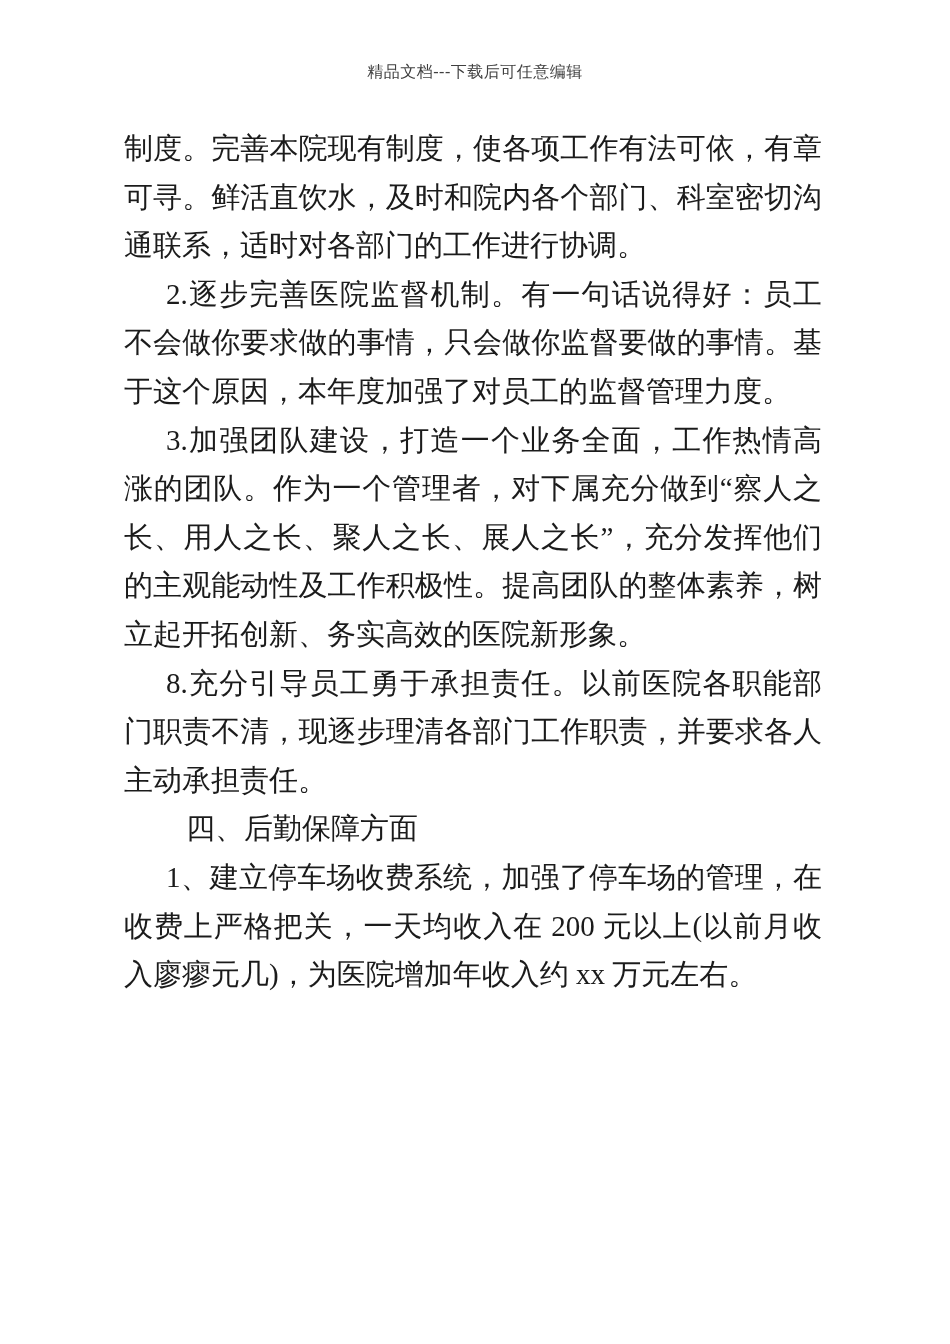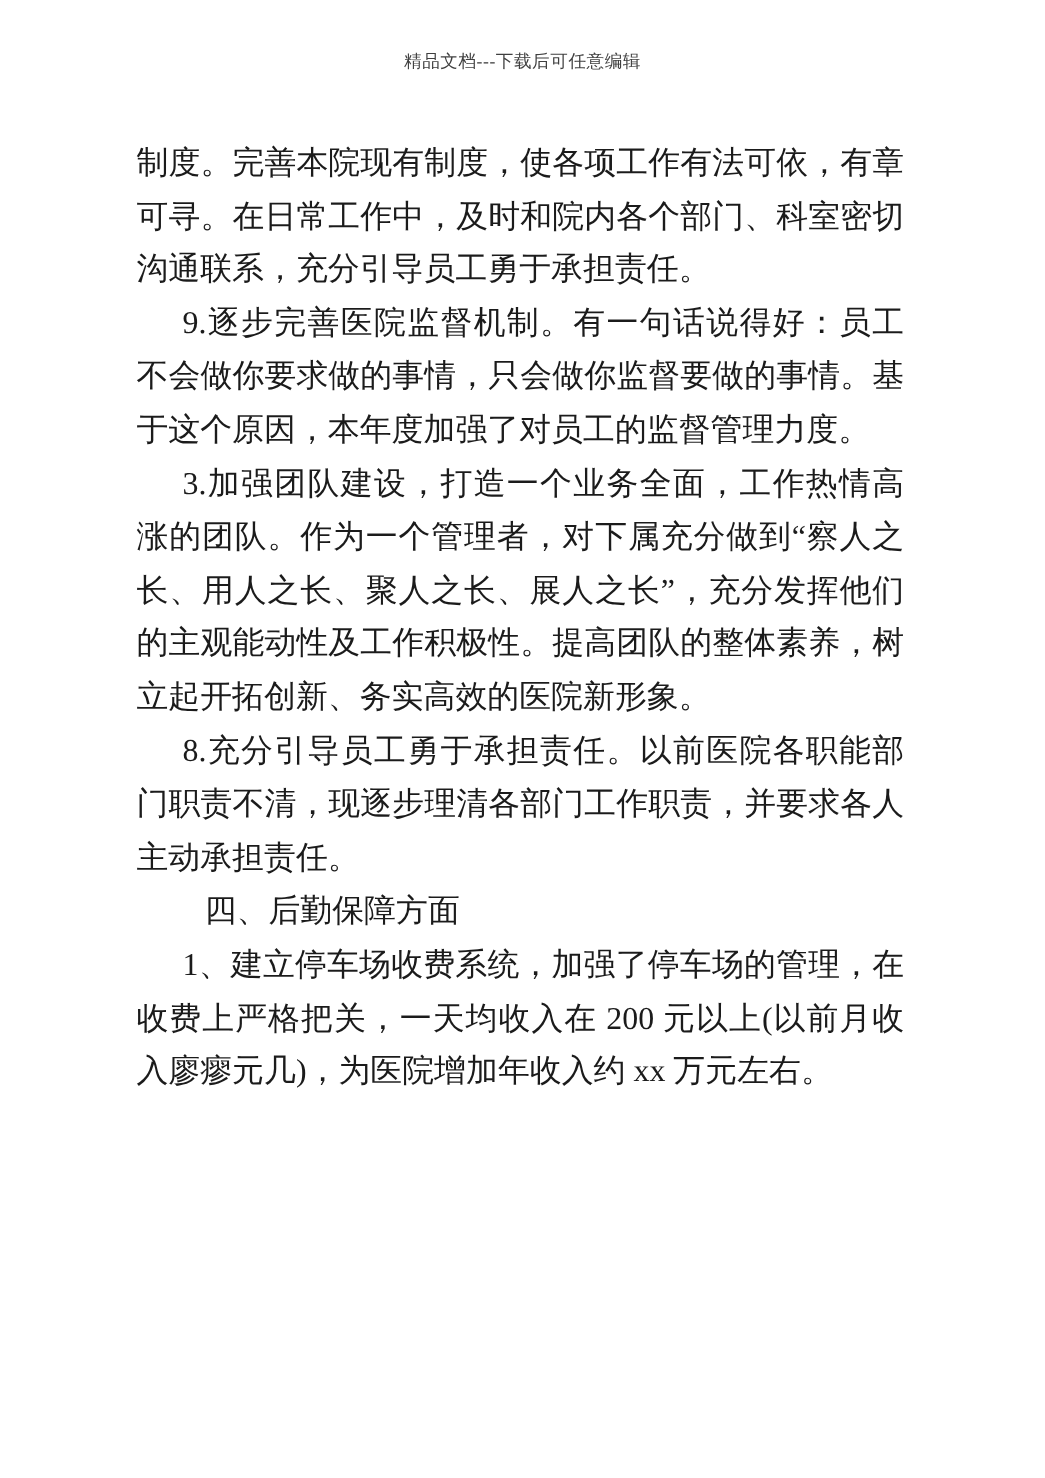--- a/index.html
+++ b/index.html
@@ -10,21 +10,21 @@
   .page {
     position: relative;
     width: 950px;
     height: 1344px;
     background: #ffffff;
     overflow: hidden;
     font-family: "Liberation Serif", "DejaVu Serif", serif;
   }
   .watermark {
     position: absolute;
-    top: 46px;
+    top: 62px;
     left: 0;
     width: 100%;
     text-align: center;
     font-size: 16px;
     letter-spacing: 0.5px;
     color: #3f3f3f;
     white-space: nowrap;
   }
   .doc-body {
     position: absolute;
@@ -48,21 +48,21 @@
   .indent-wide { text-indent: 62px; }
 </style>
 </head>
 <body>
 
 <div class="page">
 
   <div class="watermark">精品文档---下载后可任意编辑</div>
 
   <div class="doc-body">
-    <p class="no-indent">制度。完善本院现有制度，使各项工作有法可依，有章可寻。在日常工作中，及时和院内各个部门、科室密切沟通联系，充分引导员工勇于承担责任。</p>
-    <p class="indent-num">9.逐步完善医院监督机制。有一句话说得好：员工不会做你要求做的事情，只会做你监督要做的事情。基于这个原因，本年度加强了对员工的监督管理力度。</p>
+    <p class="no-indent">制度。完善本院现有制度，使各项工作有法可依，有章可寻。鲜活直饮水，及时和院内各个部门、科室密切沟通联系，适时对各部门的工作进行协调。</p>
+    <p class="indent-num">2.逐步完善医院监督机制。有一句话说得好：员工不会做你要求做的事情，只会做你监督要做的事情。基于这个原因，本年度加强了对员工的监督管理力度。</p>
     <p class="indent-num">3.加强团队建设，打造一个业务全面，工作热情高涨的团队。作为一个管理者，对下属充分做到“察人之长、用人之长、聚人之长、展人之长”，充分发挥他们的主观能动性及工作积极性。提高团队的整体素养，树立起开拓创新、务实高效的医院新形象。</p>
     <p class="indent-num">8.充分引导员工勇于承担责任。以前医院各职能部门职责不清，现逐步理清各部门工作职责，并要求各人主动承担责任。</p>
     <p class="indent-wide">四、后勤保障方面</p>
     <p class="indent-num">1、建立停车场收费系统，加强了停车场的管理，在收费上严格把关，一天均收入在 200 元以上(以前月收入廖瘳元几)，为医院增加年收入约 xx 万元左右。</p>
   </div>
 
 </div>
 
 </body></html>

